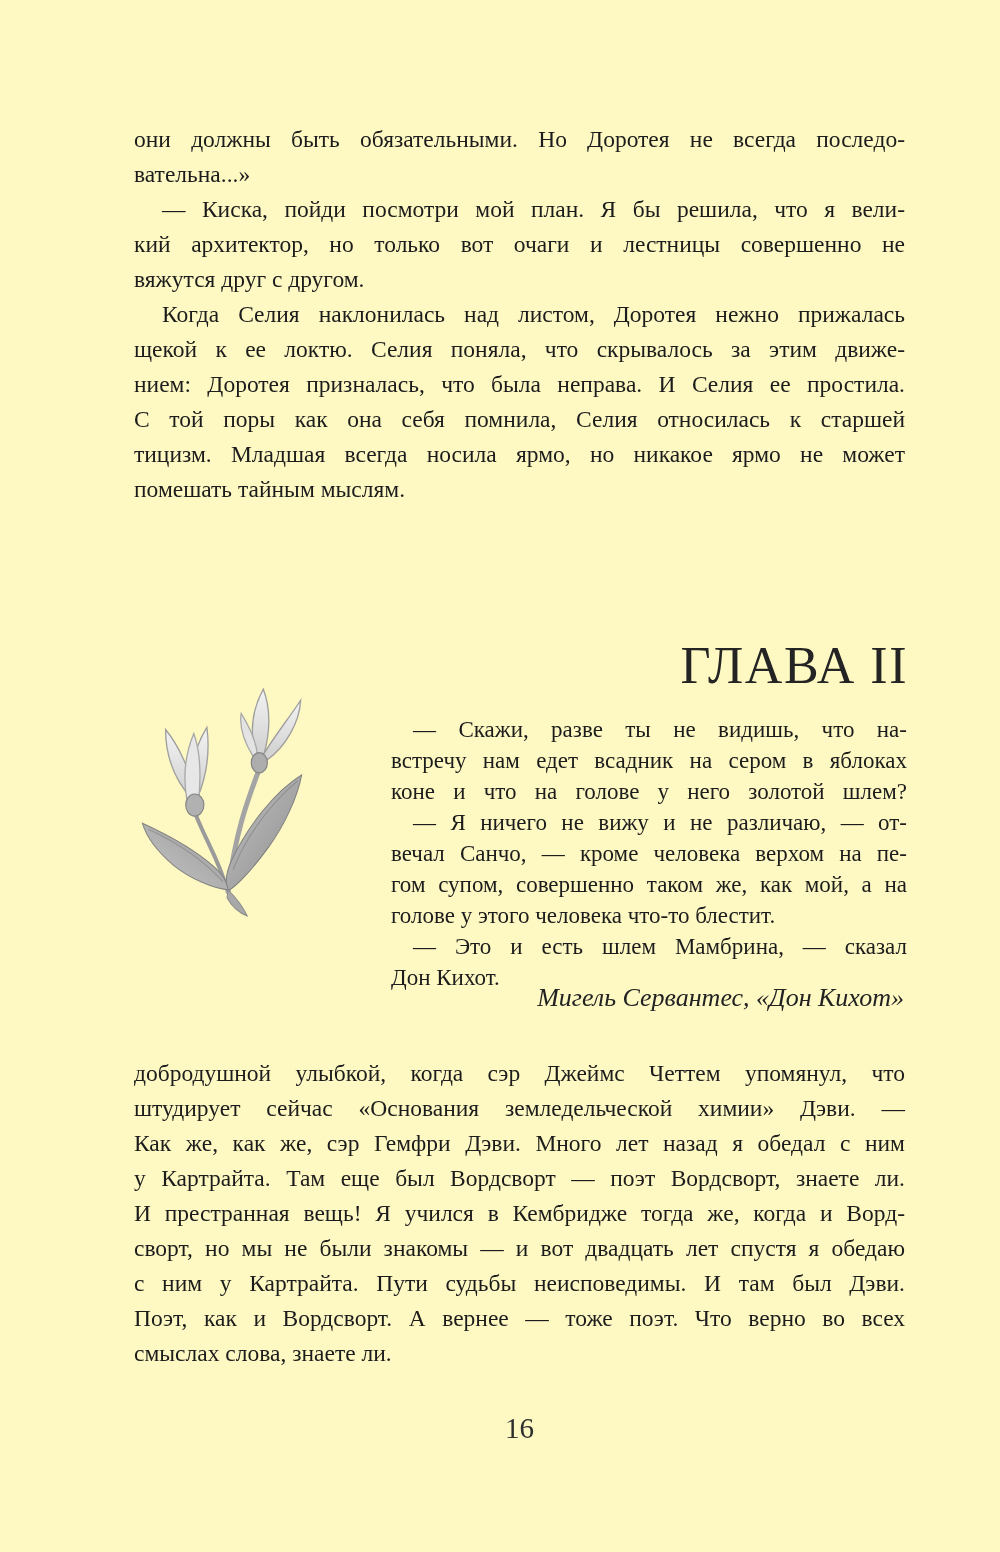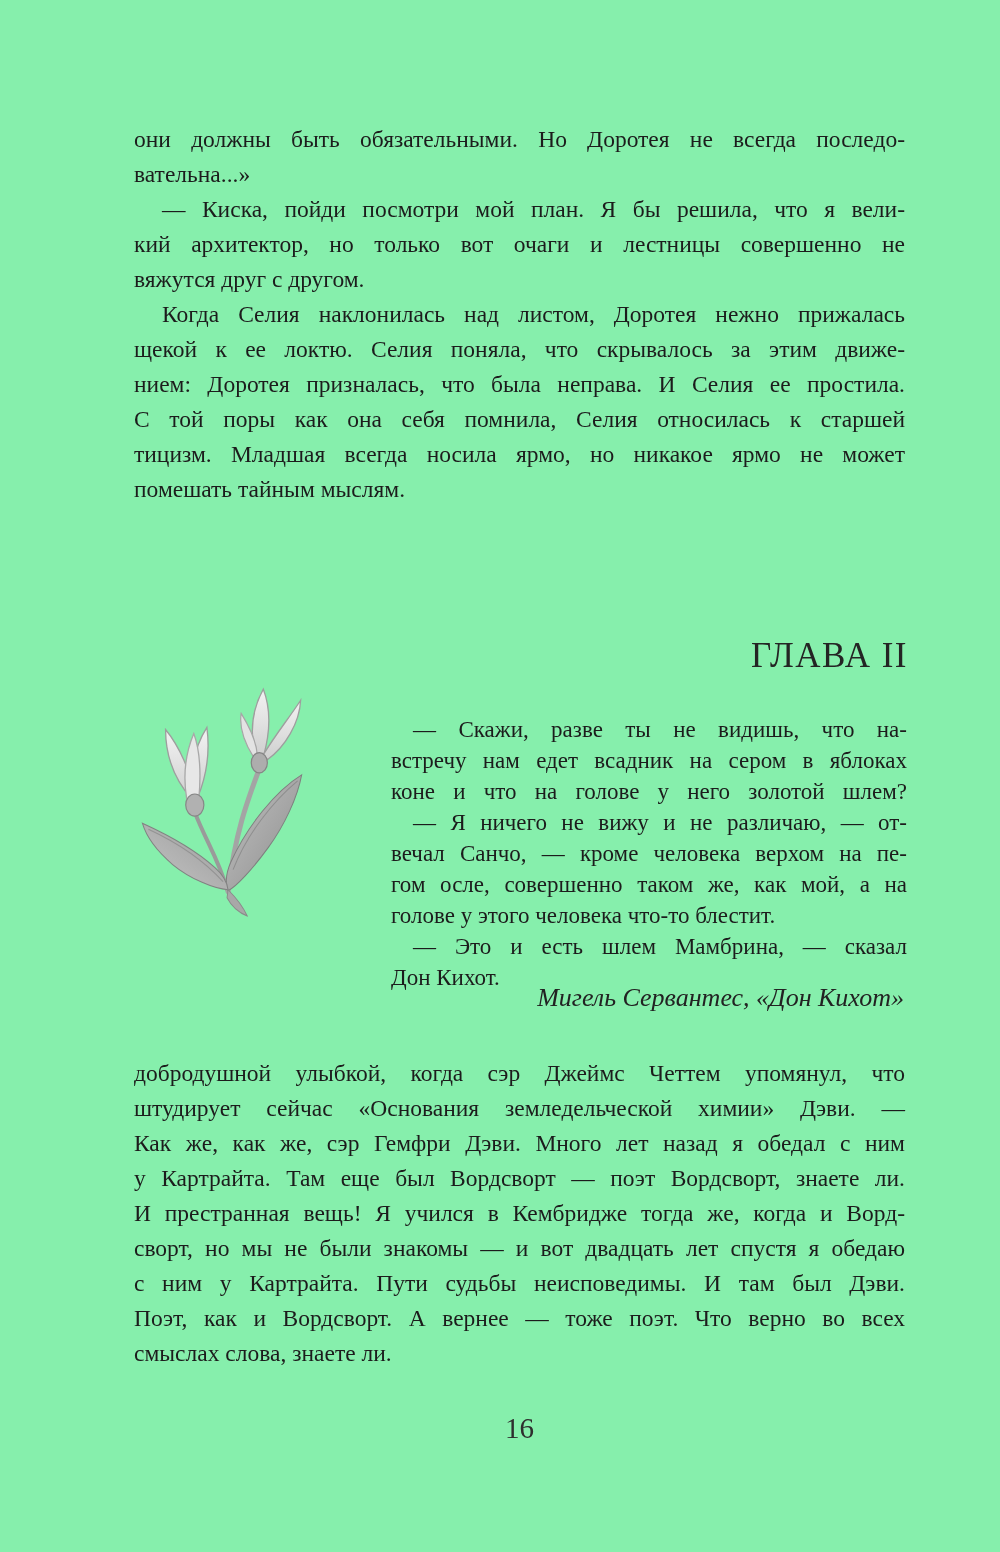--- a/index.html
+++ b/index.html
@@ -1,19 +1,19 @@
 <!DOCTYPE html>
 <html lang="ru"><head>
 <meta charset="utf-8">
 <style>
   html,body { margin:0; padding:0; background:#ffffff; }
   .page {
     position:relative;
     width:1000px; height:1552px;
-    background:#86efac;
+    background:#fef9c3;
     color:#1c1c1c;
     font-family:"Liberation Serif","DejaVu Serif",serif;
     overflow:hidden;
   }
   .line {
     text-align:justify;
     text-align-last:justify;
     white-space:normal;
   }
   .line.end { text-align-last:left; }
@@ -21,21 +21,21 @@
 
   .body-top, .body-bottom {
     position:absolute; left:134px; width:771px;
     font-size:23.5px; line-height:35px;
   }
   .body-top   { top:122px; }
   .body-bottom{ top:1056px; }
 
   .chapter-heading {
     position:absolute; right:92px; top:636px;
-    margin:0; font-size:35px; font-weight:400;
+    margin:0; font-size:52px; font-weight:400;
     letter-spacing:1.5px; color:#242424;
   }
 
   .epigraph {
     position:absolute; left:391px; top:714px; width:516px;
     font-size:23px; line-height:31px;
   }
   .epigraph .line.ind { text-indent:22px; }
 
   .attribution {
@@ -130,21 +130,21 @@
       <div class="line ind">— Скажи, разве ты не видишь, что на-</div>
 
       <div class="line">встречу нам едет всадник на сером в яблоках</div>
 
       <div class="line">коне и что на голове у него золотой шлем?</div>
 
       <div class="line ind">— Я ничего не вижу и не различаю, — от-</div>
 
       <div class="line">вечал Санчо, — кроме человека верхом на пе-</div>
 
-      <div class="line">гом осле, совершенно таком же, как мой, а на</div>
+      <div class="line">гом супом, совершенно таком же, как мой, а на</div>
 
       <div class="line end">голове у этого человека что-то блестит.</div>
 
       <div class="line ind">— Это и есть шлем Мамбрина, — сказал</div>
 
       <div class="line end">Дон Кихот.</div>
     </section>
 
   <div class="attribution">Мигель Сервантес,  «Дон Кихот»</div>
 

